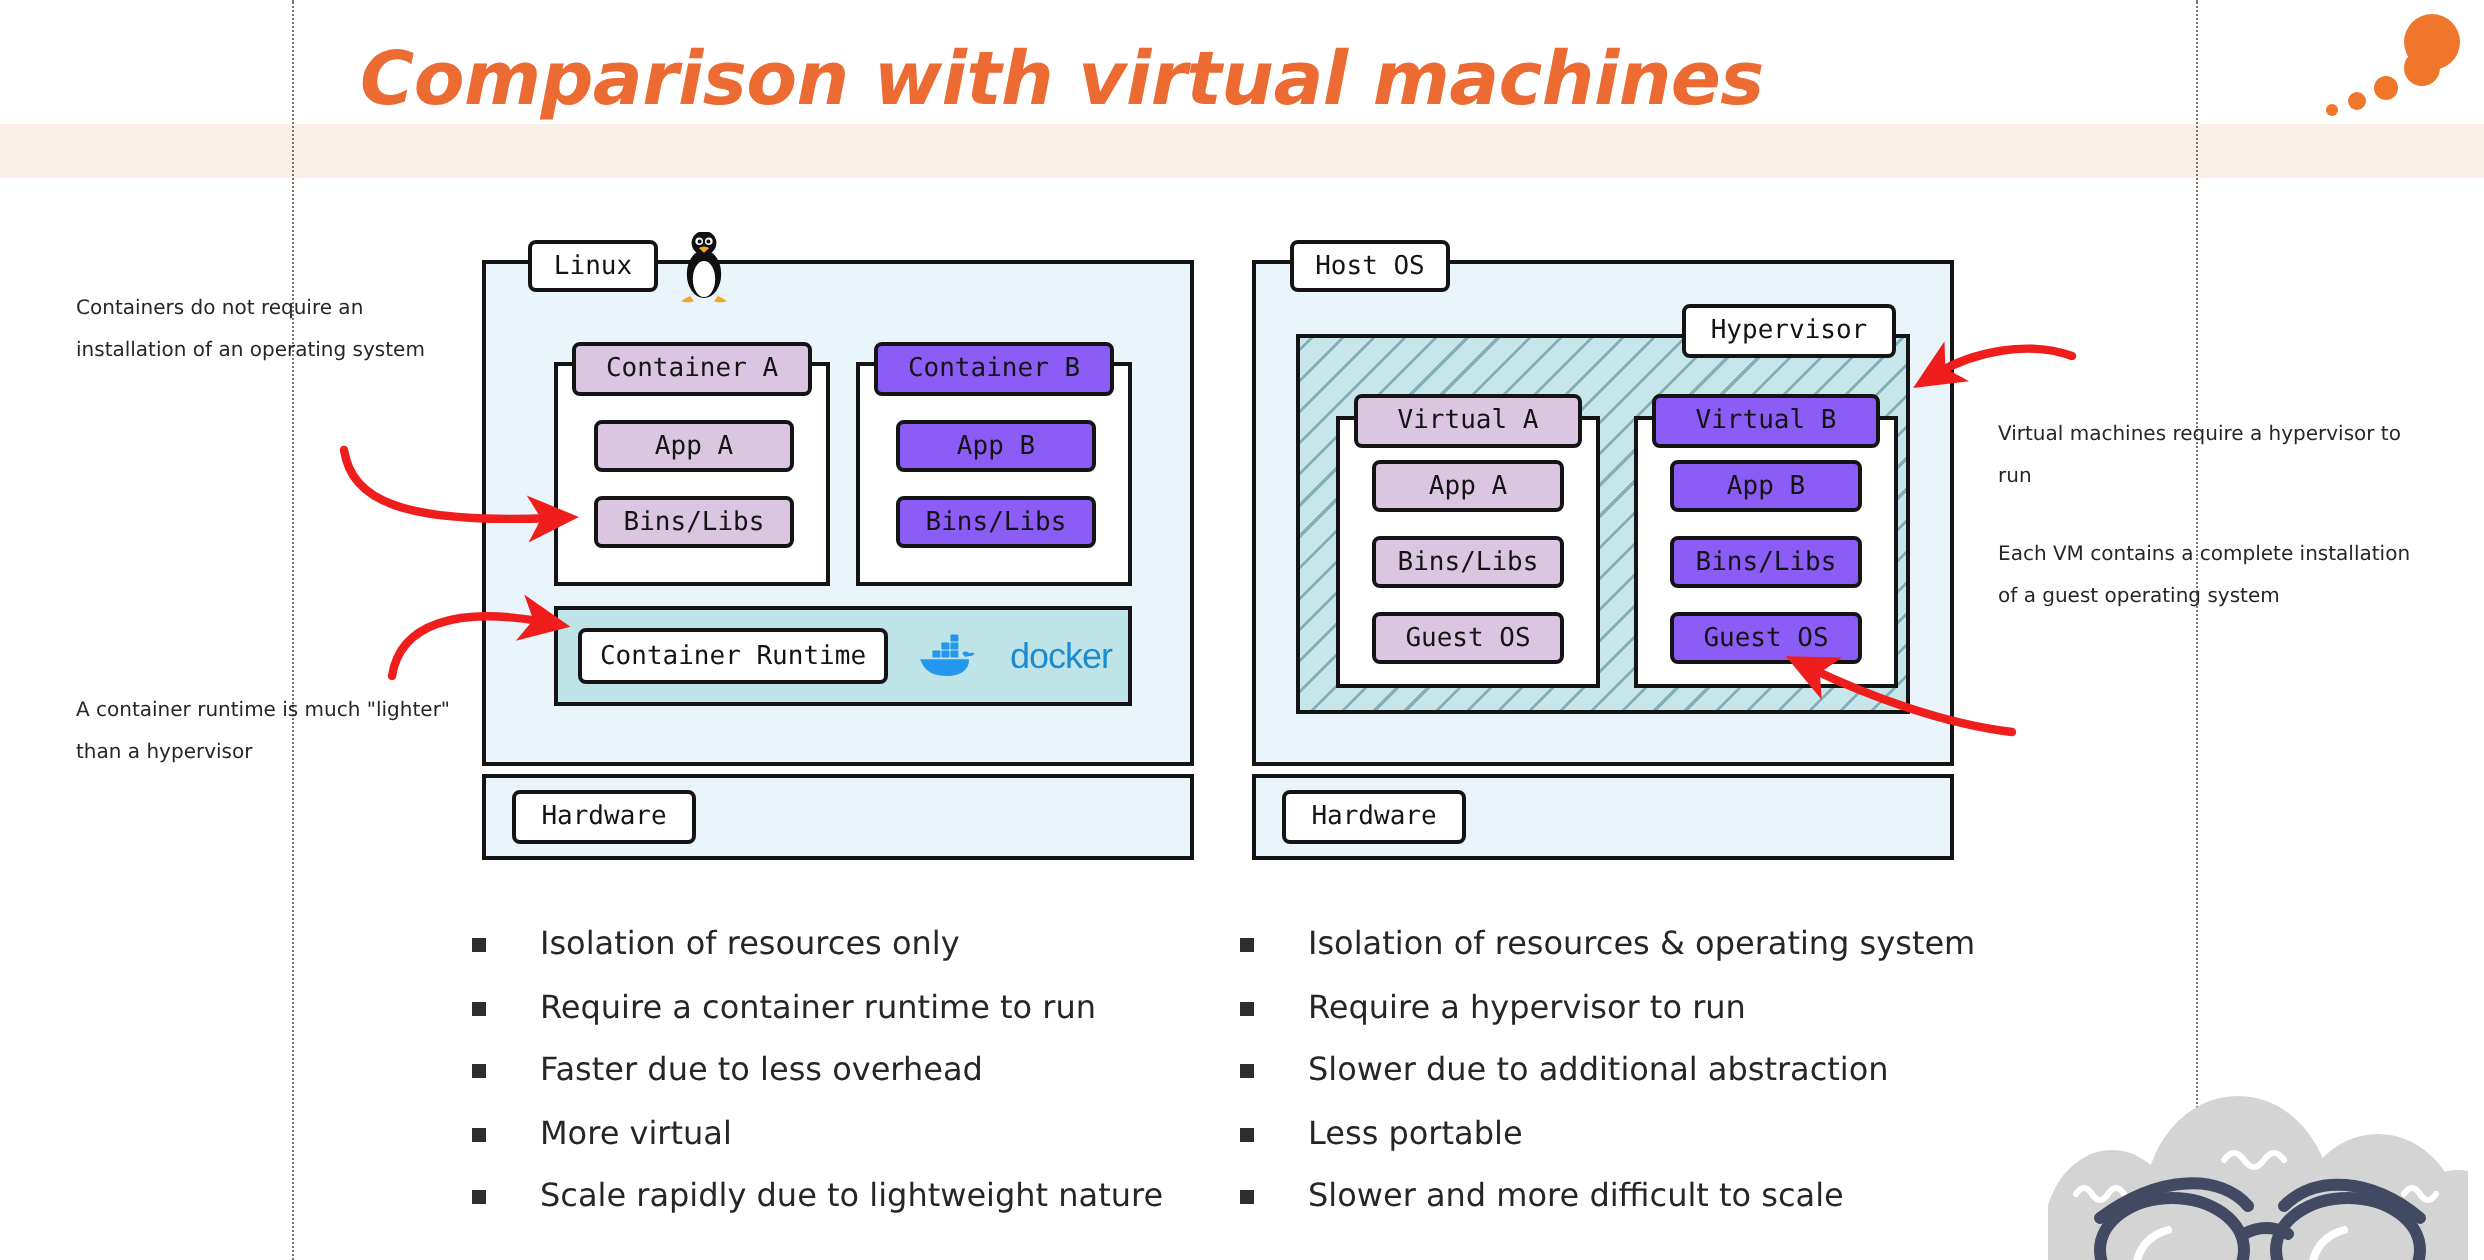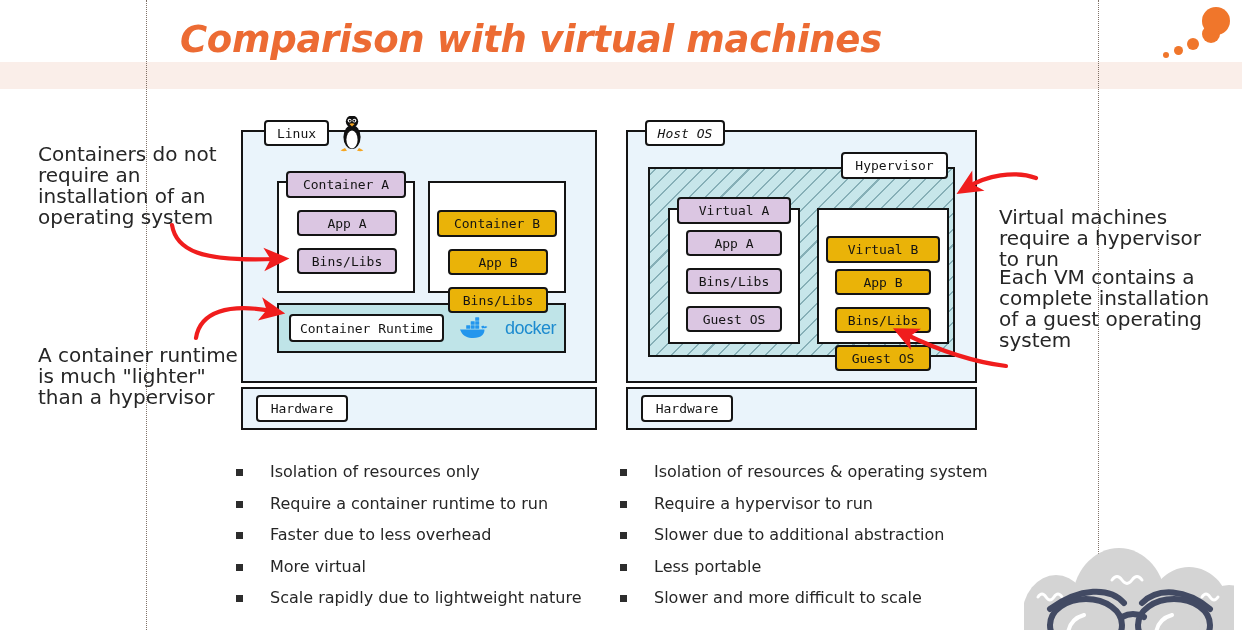--- a/index.html
+++ b/index.html
@@ -53,21 +53,21 @@
   .d1 { width: 6px;  height: 6px;  left: 107px; top: 48px; }
   .d2 { width: 9px;  height: 9px;  left: 118px; top: 42px; }
   .d3 { width: 12px; height: 12px; left: 131px; top: 34px; }
   .d4 { width: 18px; height: 18px; left: 146px; top: 21px; }
   .d5 { width: 28px; height: 28px; left: 146px; top: 3px;  }
 
   
   .ann {
     position: absolute;
     font-family: "DejaVu Sans", sans-serif;
-    font-size: 20px; line-height: 21px; color: #262626;
+    font-size: 10px; line-height: 21px; color: #262626;
   }
   .ann-l1 { left: 38px;  top: 144px; width: 200px; }
   .ann-l2 { left: 38px;  top: 345px; width: 200px; }
   .ann-r1 { left: 999px; top: 207px; width: 215px; }
   .ann-r2 { left: 999px; top: 267px; width: 215px; }
 
   
   .diagram { position: absolute; padding-left: 44px; }
   .panel {
     position: absolute;
@@ -94,21 +94,21 @@
     position: absolute;
     border: 2px solid #141414;
     border-radius: 4px;
     font-family: "DejaVu Sans Mono", monospace;
     font-size: 13px; color: #141414;
     display: flex; align-items: center; justify-content: center;
     white-space: nowrap;
     z-index: 5;
   }
   .chip.purple { background: #dbc6e2; }
-  .chip.orange { background: #eab308; margin-top: 39px; }
+  .chip.orange { background: #8b5cf6; }
   .runtime-band {
     position: absolute;
     background: #bfe4e8;
     border: 2px solid #141414;
   }
   .hatch {
     position: absolute;
     background-color: #c7e6ea;
     background-image: repeating-linear-gradient(
       -45deg, rgba(80,130,140,.55) 0 1.5px, rgba(0,0,0,0) 1.5px 11px);
@@ -226,21 +226,21 @@
     </div>
 
     <div class="panel" style="left:0; top:267px; width:356px; height:43px;"></div>
     <div class="mono-box" style="left:15px; top:275px; width:92px; height:27px;">Hardware</div>
   </div>
 
   <div class="diagram" style="left:626px; top:120px; width:353px; height:310px;">
 
     <div class="panel" style="left:0; top:10px; width:351px; height:253px;"></div>
 
-    <div class="mono-box" style="left:19px; top:0px; width:80px; height:26px;font-style:italic;">Host OS</div>
+    <div class="mono-box" style="left:19px; top:0px; width:80px; height:26px;">Host OS</div>
 
     <div class="hatch" style="left:22px; top:47px; width:307px; height:190px;"></div>
     <div class="mono-box" style="left:215px; top:32px; width:107px; height:27px;">Hypervisor</div>
 
     <div class="inner-white" style="left:42px; top:88px; width:132px; height:136px;"></div>
     <div class="chip purple" style="left:51px; top:77px; width:114px; height:27px;">Virtual A</div>
     <div class="chip purple" style="left:60px; top:110px; width:96px; height:26px;">App A</div>
     <div class="chip purple" style="left:60px; top:148px; width:96px; height:26px;">Bins/Libs</div>
     <div class="chip purple" style="left:60px; top:186px; width:96px; height:26px;">Guest OS</div>
 

